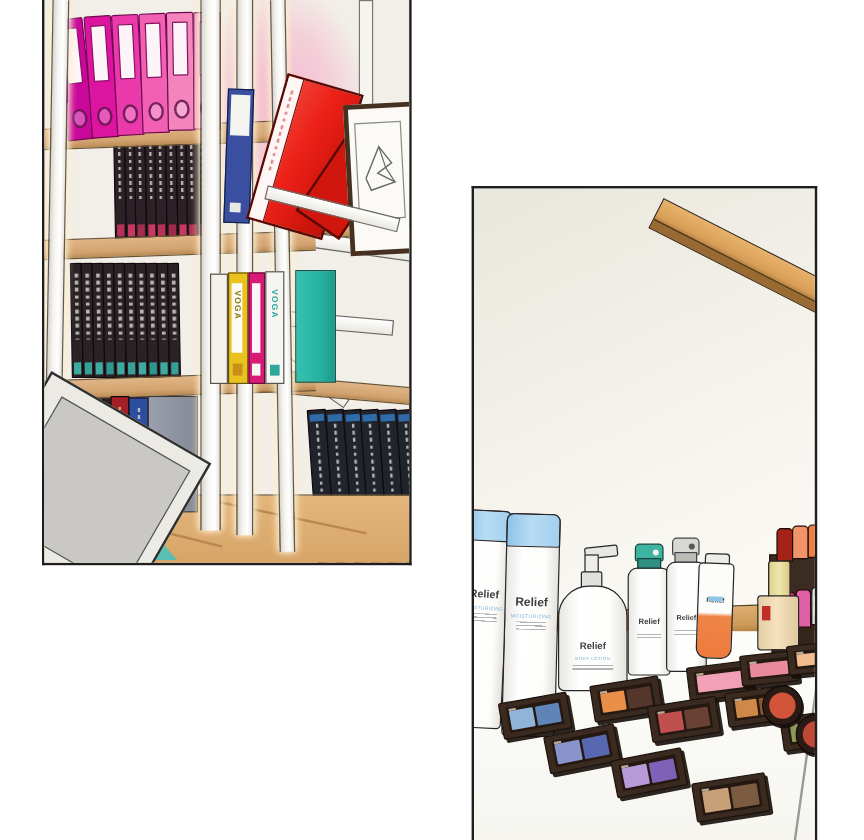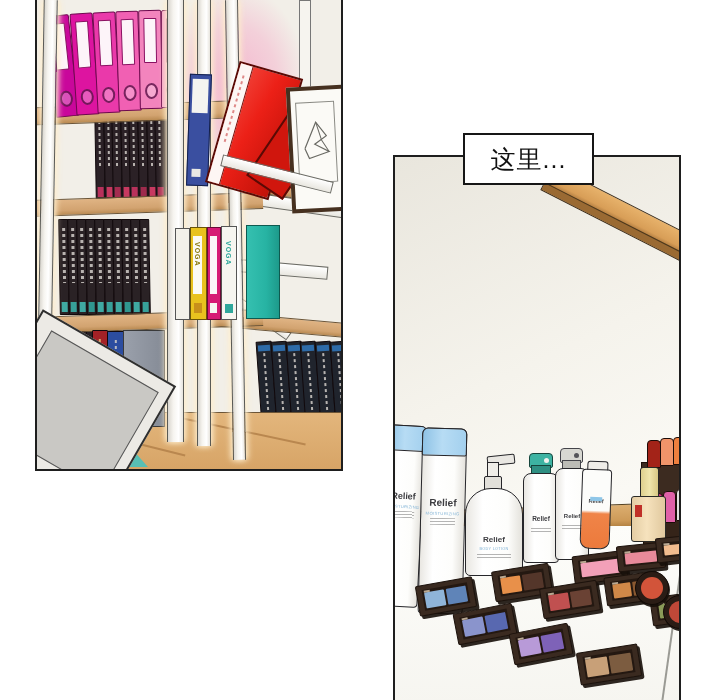--- a/index.html
+++ b/index.html
@@ -466,16 +466,13 @@
         </div>
         <div class="compact" style="left: 240px; top: 414px; width: 32px; height: 32px;">
           <div class="cpan" style="background: rgb(210, 84, 58);"></div>
         </div>
         <div class="compact" style="left: 268px; top: 438px; width: 32px; height: 32px;">
           <div class="cpan" style="background: rgb(192, 72, 56);"></div>
         </div>
       </div>
   </div>
 
-  <div class="abs bubble">
-    <span>这里...</span>
-  </div>
 </div>
 
 </body></html>

